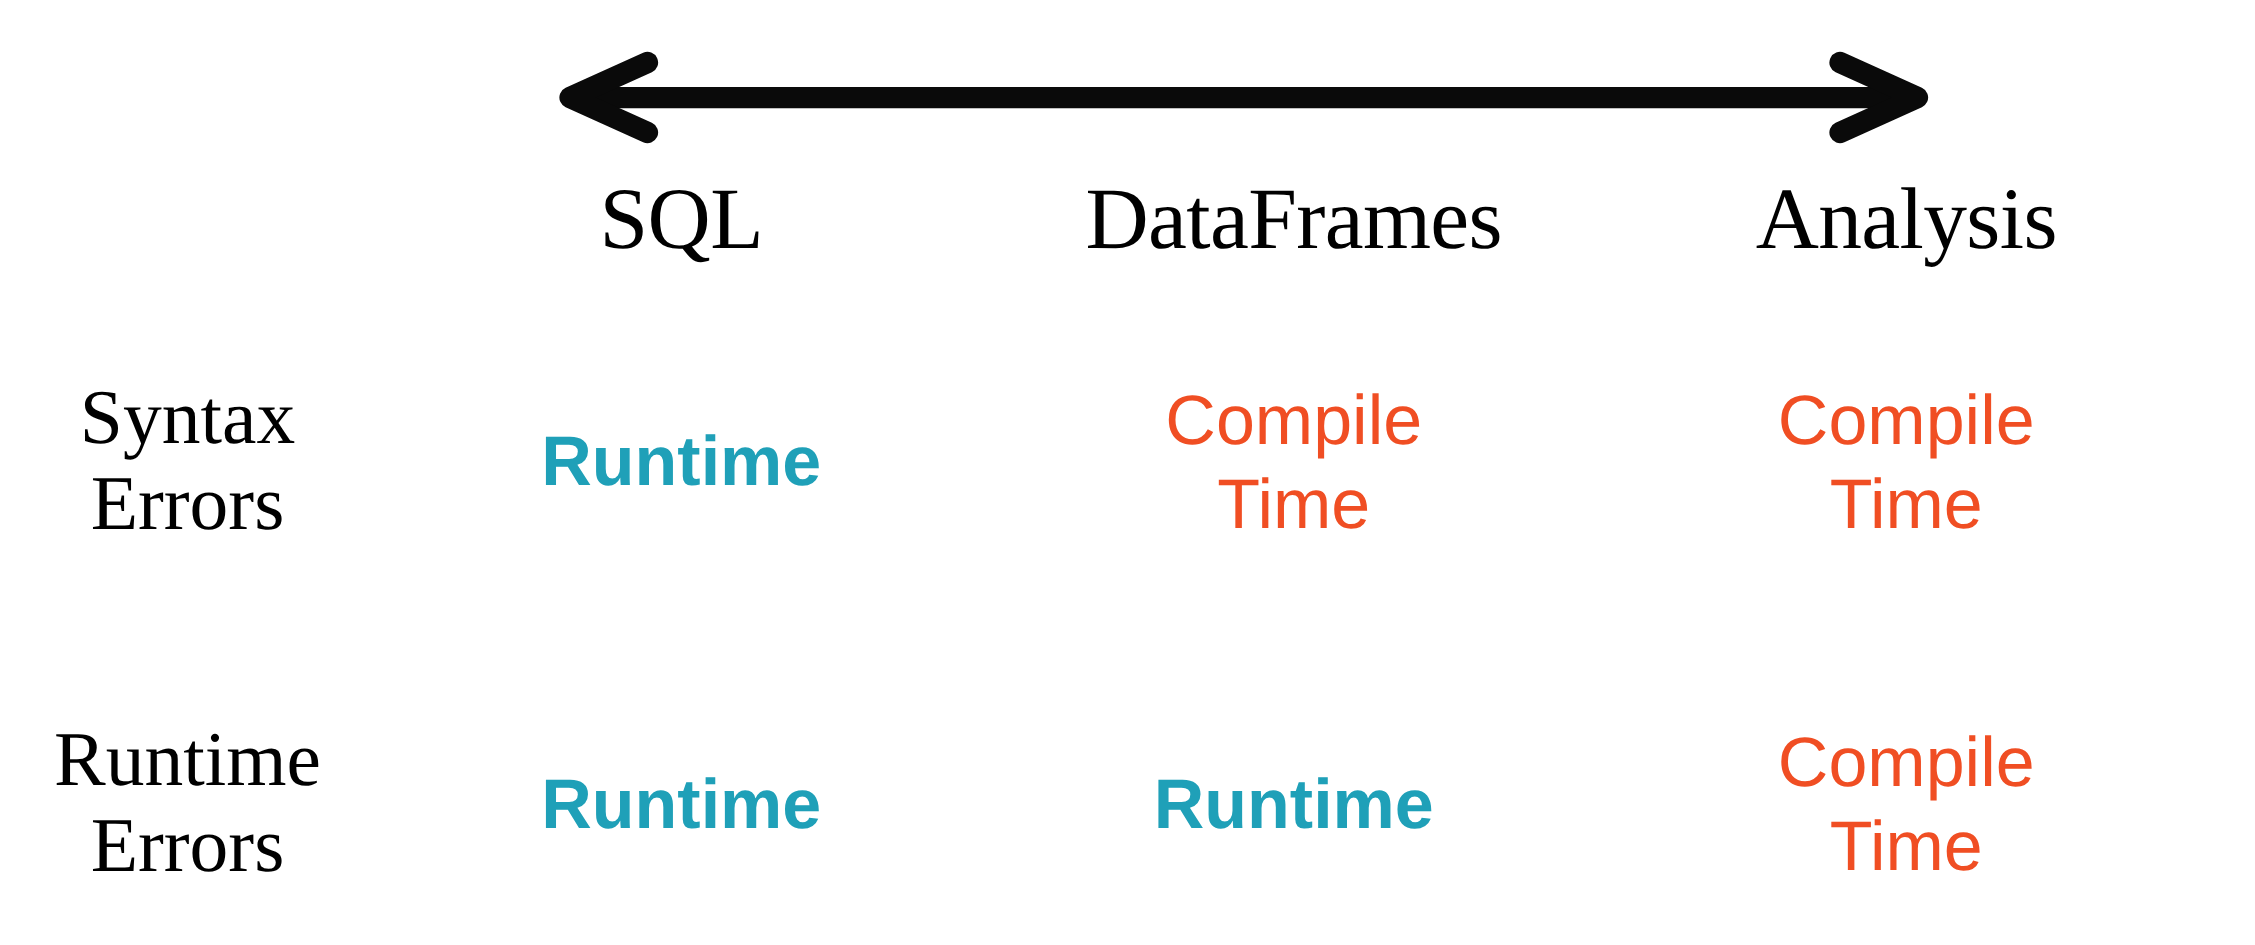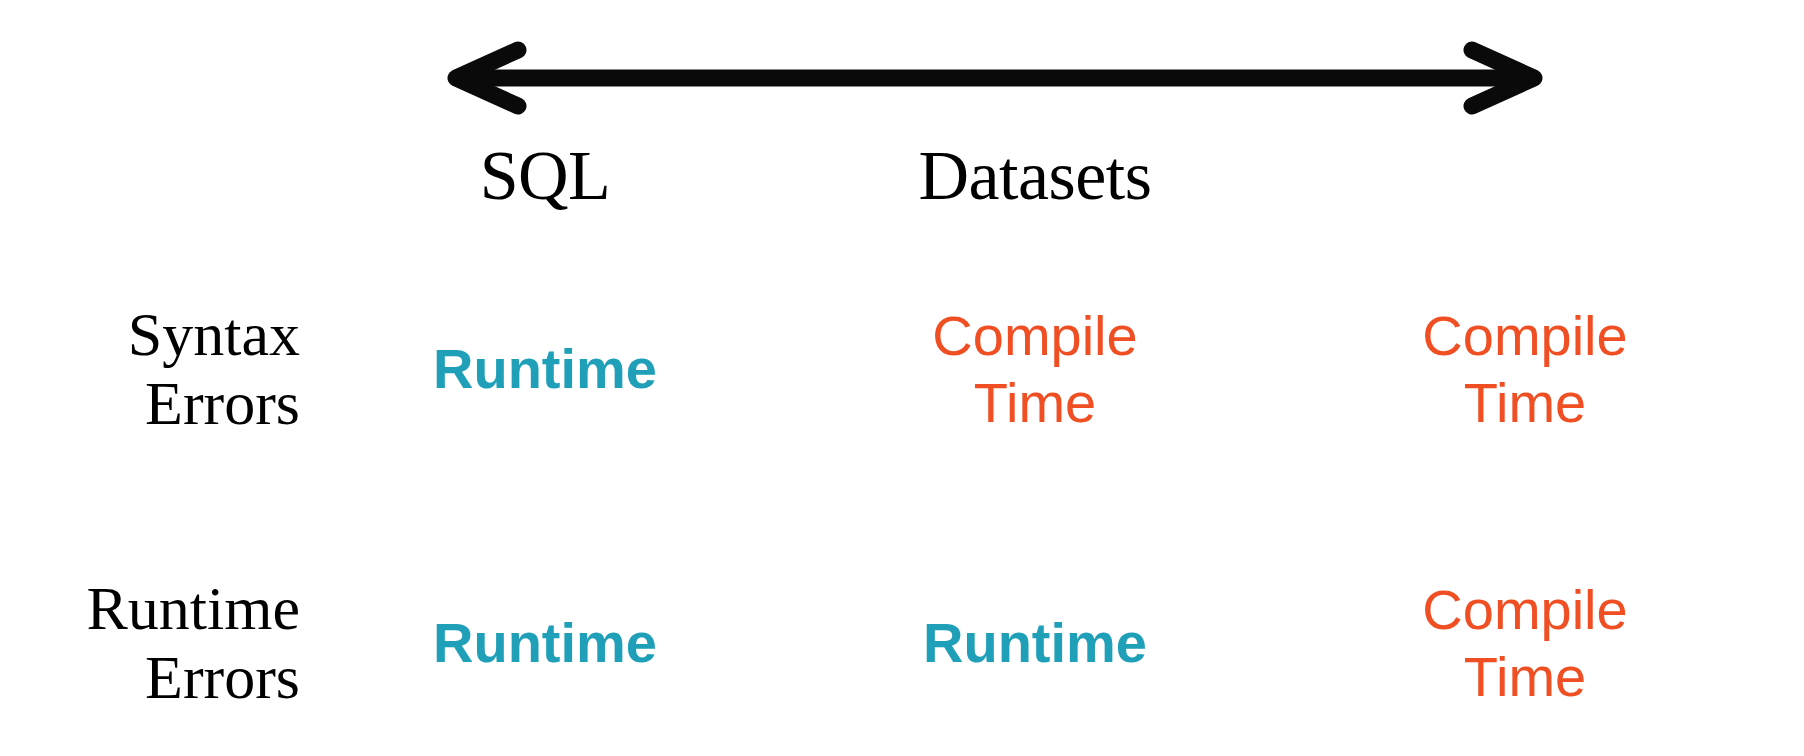--- a/index.html
+++ b/index.html
@@ -64,21 +64,21 @@
     line-height: 1.0;
     color: #000000;
     white-space: nowrap;
     letter-spacing: -0.5px;
   }
 
   .row-label {
     grid-column: 1;
     display: flex;
     flex-direction: column;
-    align-items: flex-end;
+    align-items: center;
     justify-content: center;
     font-family: "Liberation Serif", "DejaVu Serif", serif;
     font-size: 62px;
     line-height: 1.12;
     color: #000000;
     text-align: center;
     white-space: nowrap;
   }
 
   .cell {
@@ -119,21 +119,24 @@
   </div>
 
   <div class="matrix">
 
     <div class="corner-spacer"></div>
 
     <div class="col-header">
       <span>SQL</span>
     </div>
     <div class="col-header">
-      <span>Datasets</span>
+      <span>DataFrames</span>
+    </div>
+    <div class="col-header">
+      <span>Analysis</span>
     </div>
 
     <div class="row-label r1">
       <span>Syntax</span>
       <span>Errors</span>
     </div>
     <div class="cell runtime r1" style="color: rgb(31, 160, 184);">
       <span class="line">Runtime</span>
     </div>
     <div class="cell compile r1" style="color: rgb(240, 78, 35);">

